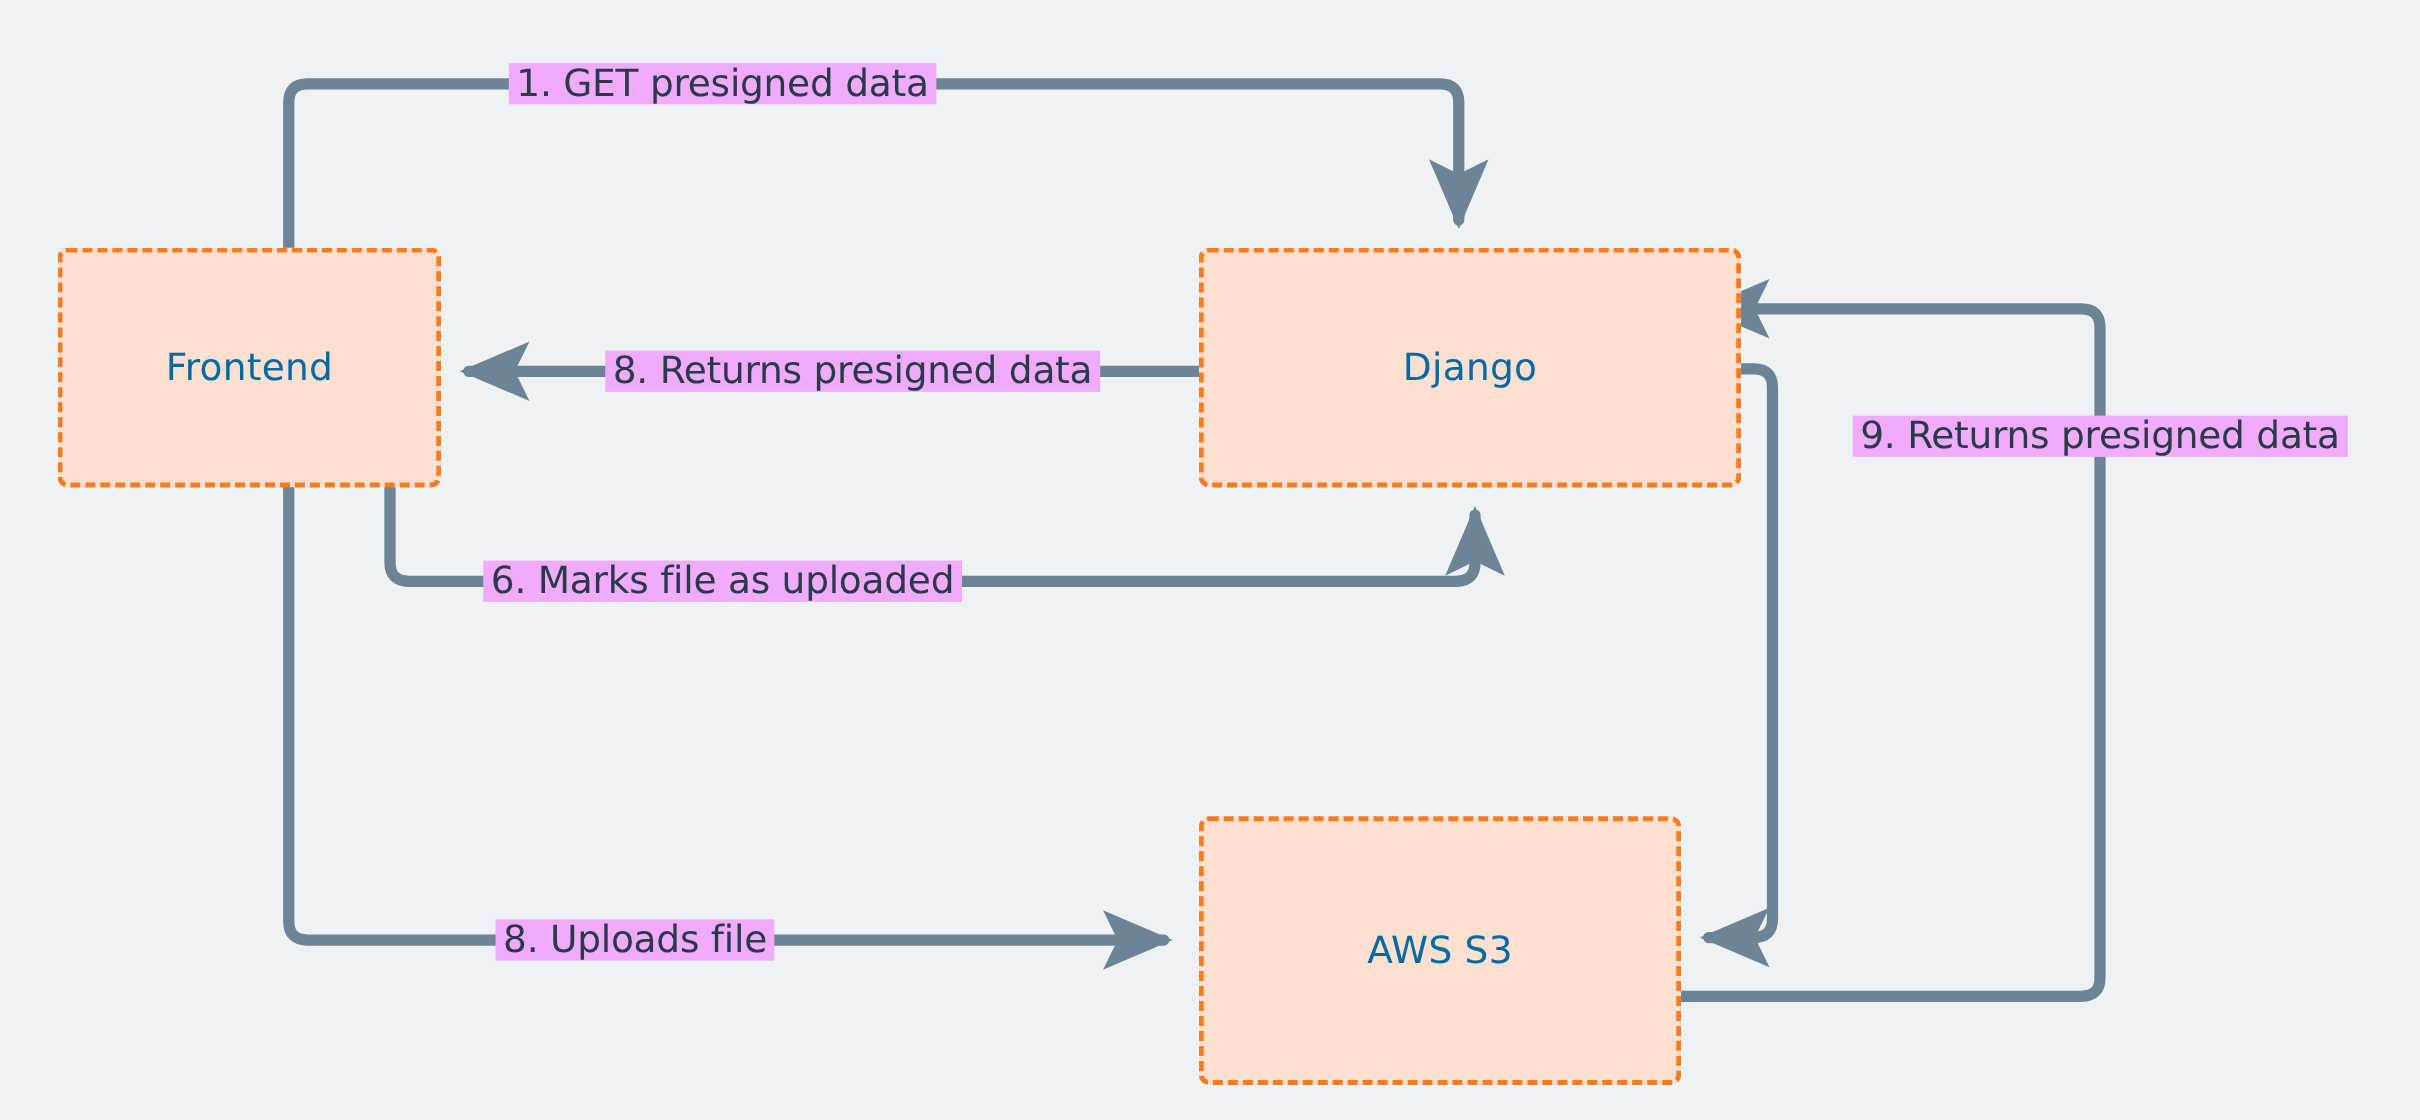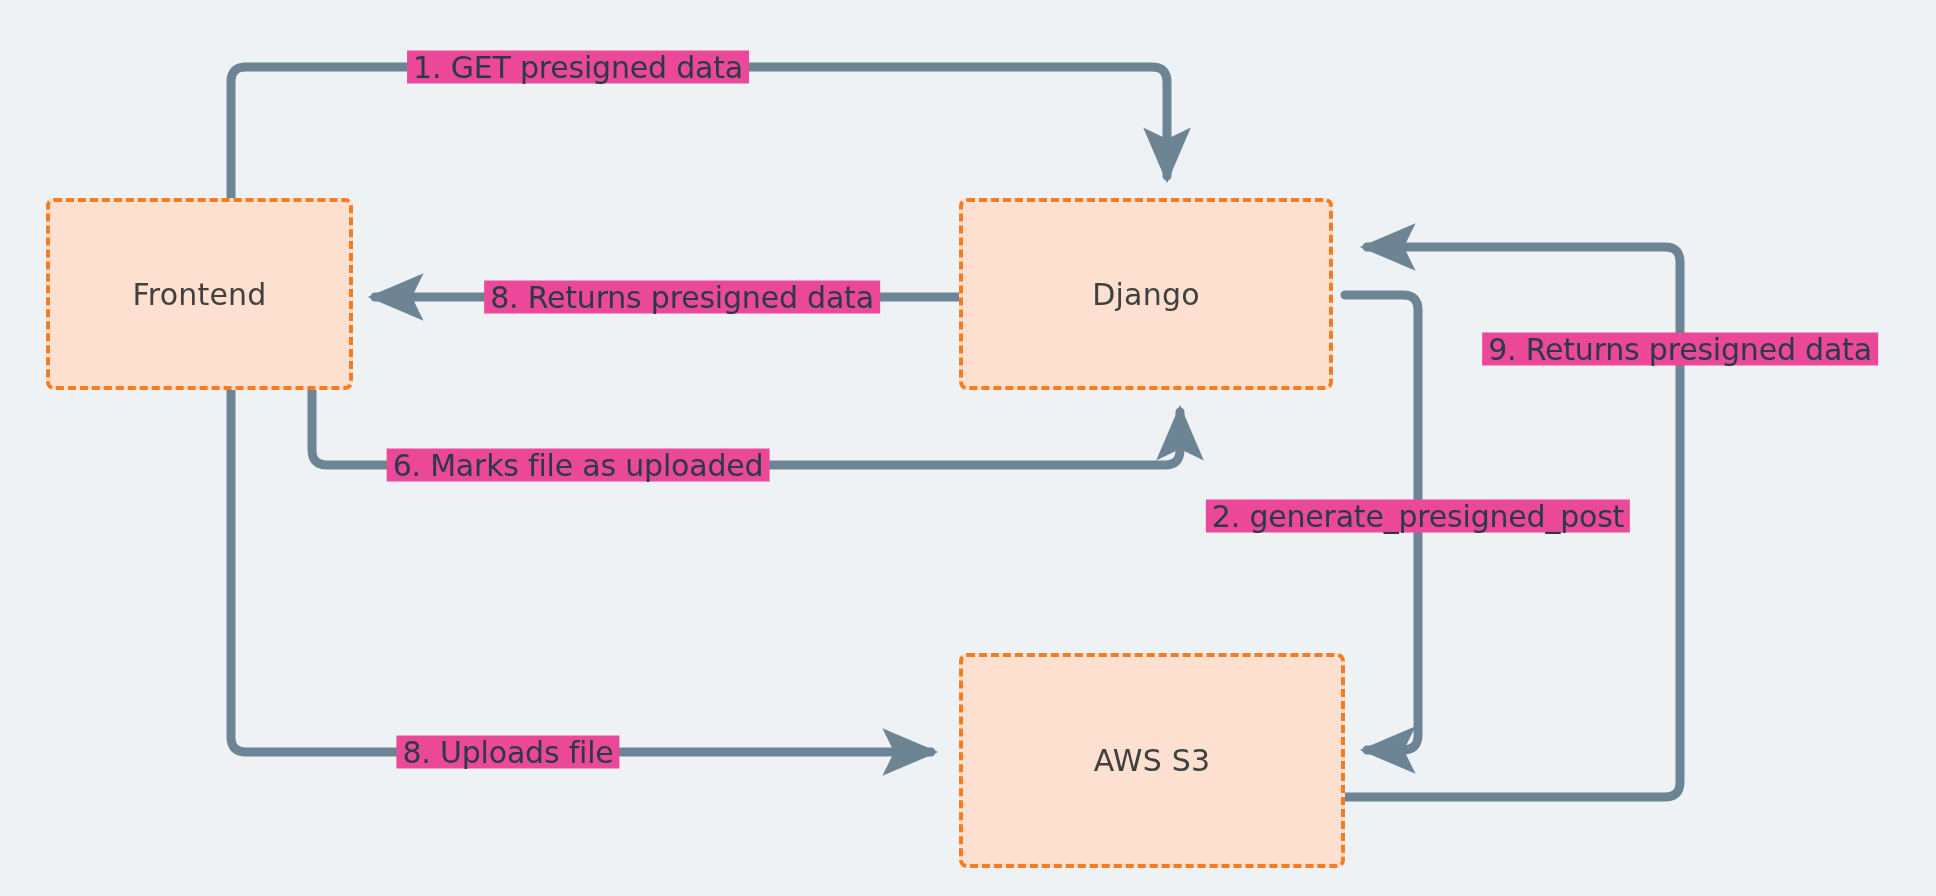--- a/index.html
+++ b/index.html
@@ -27,31 +27,31 @@
     box-sizing: border-box;
     background: #fde0cf;
     border: 4px dashed #f57c20;
     border-radius: 8px;
     display: flex;
     align-items: center;
     justify-content: center;
   }
   .node-label {
     font-size: 30px;
-    color: #404040;
+    color: #0369a1;
     font-family: "DejaVu Sans", sans-serif;
     letter-spacing: 0.2px;
     white-space: nowrap;
   }
   .edge-label {
     position: absolute;
     font-size: 30px;
     color: #2b3a47;
     font-family: "DejaVu Sans", sans-serif;
-    background: #ec4899;
+    background: #f0abfc;
     white-space: nowrap;
     line-height: 1.1;
     padding: 0 6px;
     transform: translate(-50%, -50%);
     letter-spacing: -0.2px;
   }
 </style>
 </head>
 <body>
 
@@ -74,31 +74,30 @@
 
     <path d="M 231,390 L 231,737 Q 231,752 246,752 L 931,752" fill="none" stroke="#6d8494" stroke-width="9" stroke-linecap="round" marker-end="url(#arrow)"></path>
 
     <path d="M 312,390 L 312,450 Q 312,465 327,465 L 1165,465 Q 1180,465 1180,450 L 1180,412" fill="none" stroke="#6d8494" stroke-width="9" stroke-linecap="round" marker-end="url(#arrow)"></path>
   </svg>
 
   <div class="node-box" style="left:46px; top:198px; width:307px; height:192px;">
     <span class="node-label">Frontend</span>
   </div>
 
-  <div class="node-box" style="left:959px; top:198px; width:374px; height:192px;">
+  <div class="node-box" style="left:959px; top:198px; width:434px; height:192px;">
     <span class="node-label">Django</span>
   </div>
 
   <div class="node-box" style="left:959px; top:653px; width:386px; height:215px;">
     <span class="node-label">AWS S3</span>
   </div>
 
   <div class="edge-label" style="left:578px; top:67px;">1. GET presigned data</div>
 
-  <div class="edge-label" style="left:1418px; top:516px;">2. generate_presigned_post</div>
 
   <div class="edge-label" style="left:1680px; top:349px;">9. Returns presigned data</div>
 
   <div class="edge-label" style="left:682px; top:297px;">8. Returns presigned data</div>
 
   <div class="edge-label" style="left:508px; top:752px;">8. Uploads file</div>
 
   <div class="edge-label" style="left:578px; top:465px;">6. Marks file as  uploaded</div>
 
 </div>

